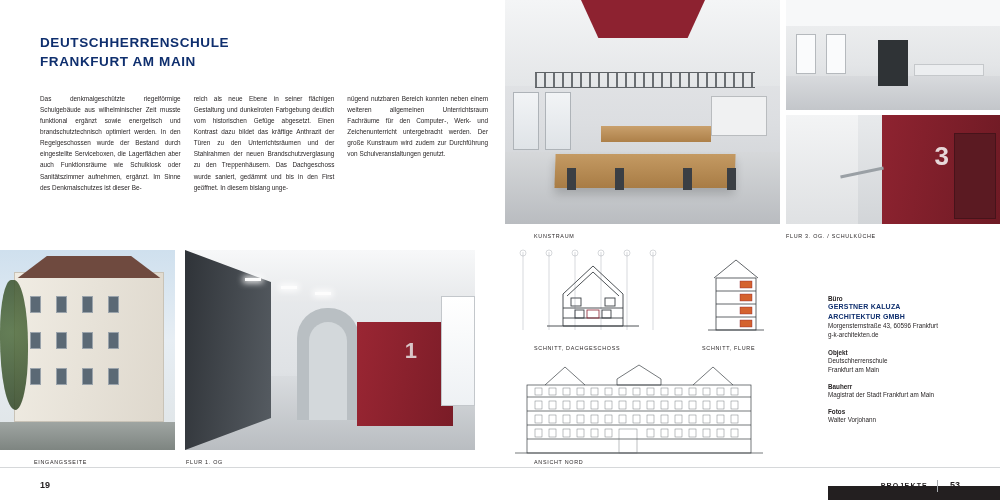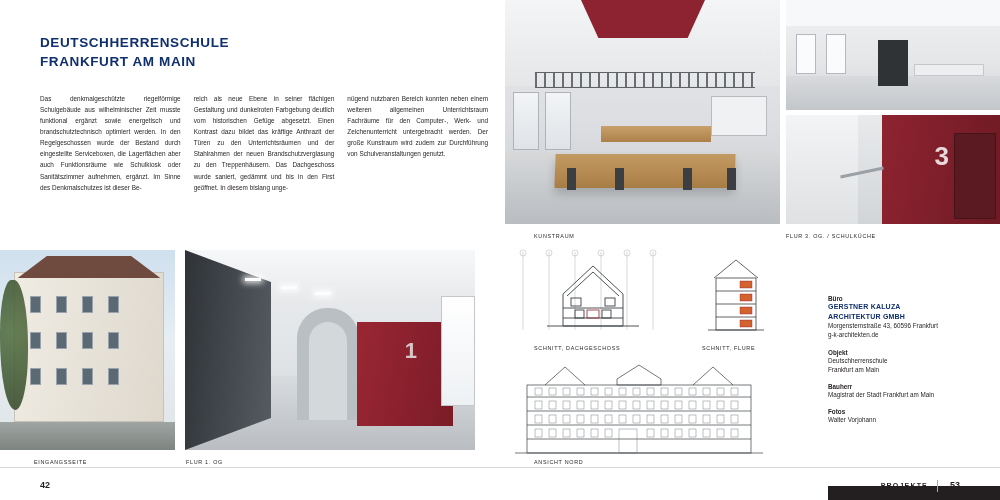--- a/index.html
+++ b/index.html
@@ -401,18 +401,18 @@
 
     <div class="lbl">Bauherr</div>
     <div class="txt">Magistrat der Stadt Frankfurt am Main</div>
 
     <div class="lbl">Fotos</div>
     <div class="txt">Walter Vorjohann</div>
   </div>
 
   <div class="footer-rule"></div>
   <div class="foot-bar"></div>
-  <div class="pg-left">42</div>
+  <div class="pg-left">19</div>
   <div class="proj-label">PROJEKTE</div>
   <div class="foot-sep"></div>
   <div class="pg-right">53</div>
 
 </div>
 
 </body></html>

